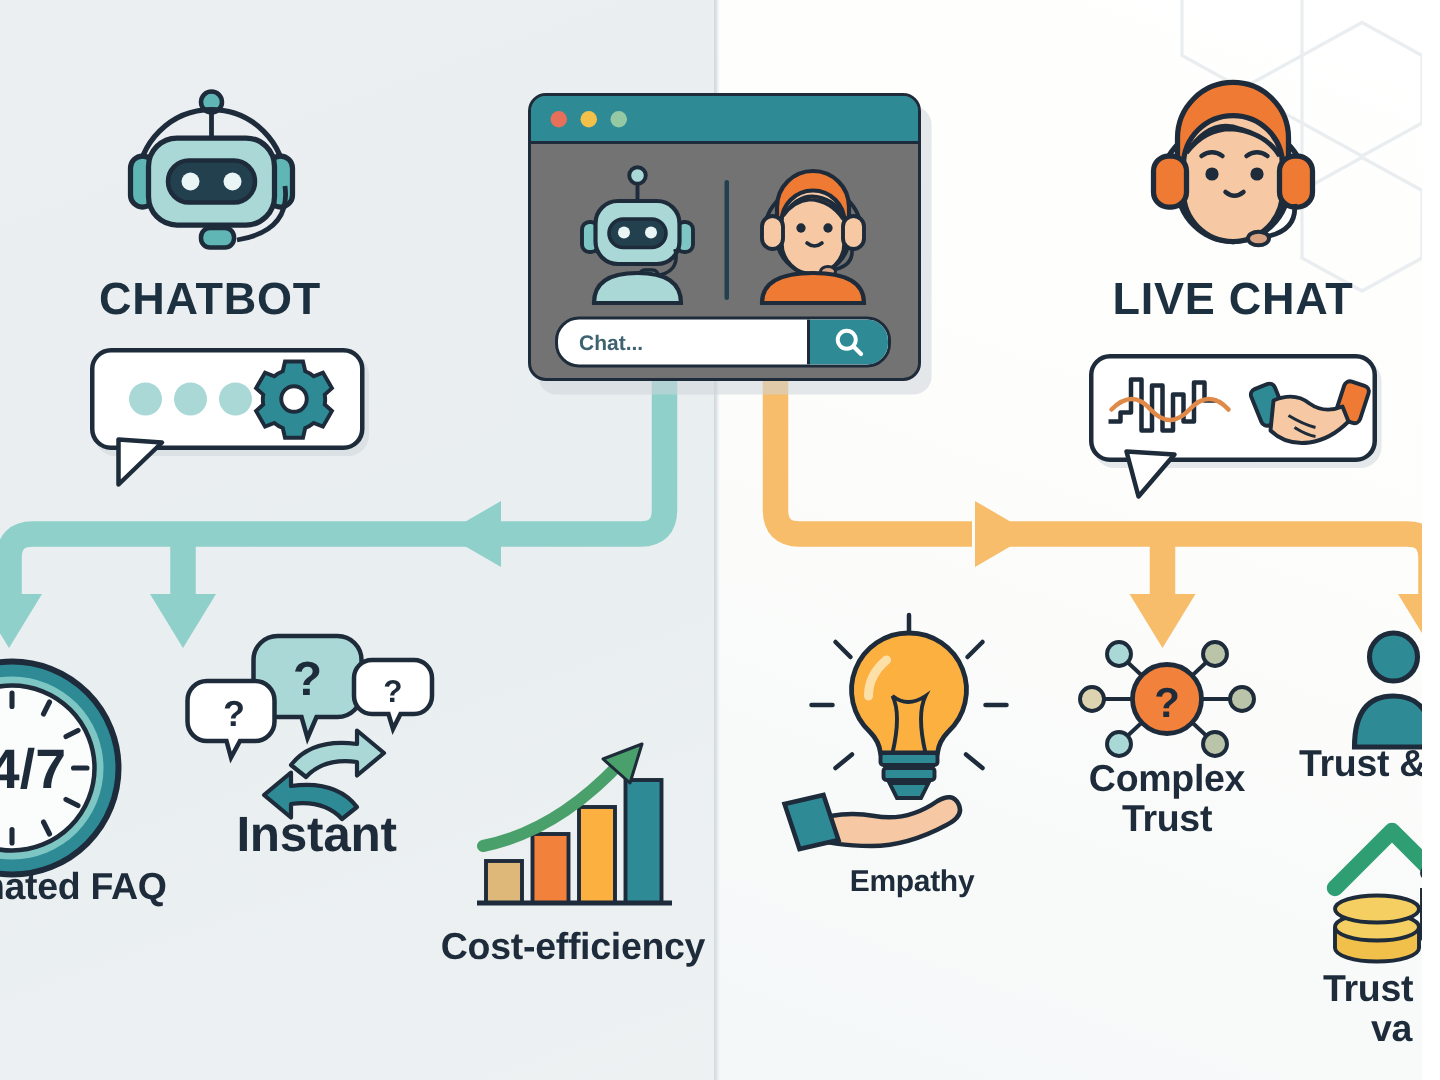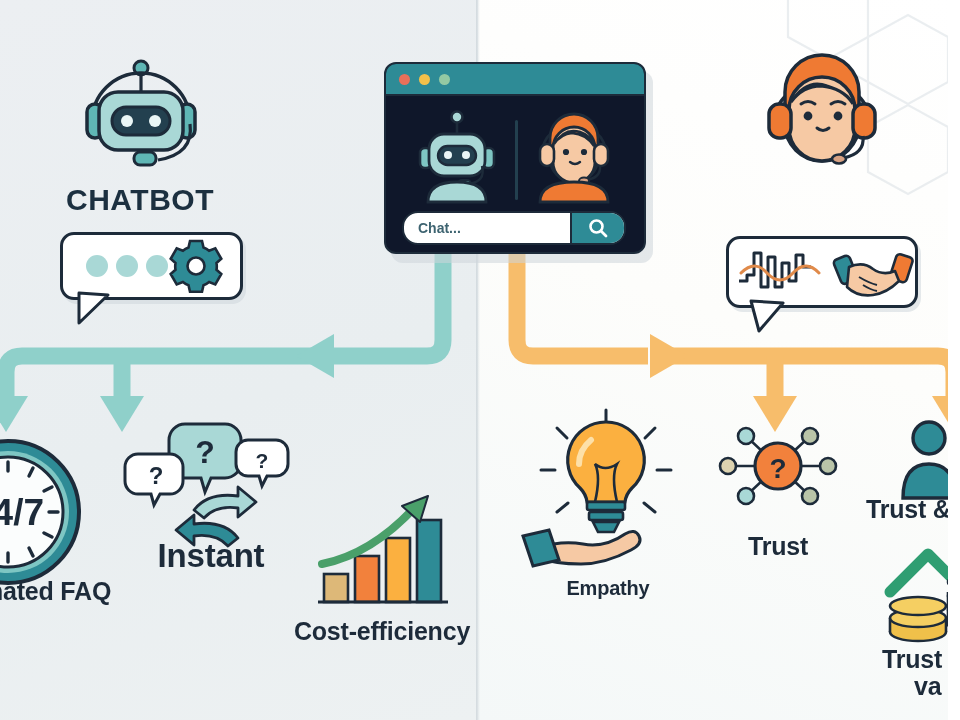--- a/index.html
+++ b/index.html
@@ -21,22 +21,22 @@
 
   
   .node{position:absolute;}
   .cap{position:absolute;text-align:center;color:#1d2b3a;
     font-weight:700;line-height:1.08;letter-spacing:-.2px;}
   .sect-title{position:absolute;text-align:center;color:#1c3040;
     font-weight:800;letter-spacing:.5px;font-size:30px;}
 
   
   .win{position:absolute;left:352px;top:62px;width:258px;height:188px;
-    background:#0f172a;border:2.5px solid #1d2b3a;border-radius:12px;
-    box-shadow:7px 9px 0 rgba(205,214,219,.55);overflow:hidden;margin-left:32px;}
+    background:#737373;border:2.5px solid #1d2b3a;border-radius:12px;
+    box-shadow:7px 9px 0 rgba(205,214,219,.55);overflow:hidden;}
   .win-bar{height:30px;background:#2e8b96;border-bottom:2.5px solid #1d2b3a;
     display:flex;align-items:center;gap:9px;padding-left:13px;}
   .dot{width:11px;height:11px;border-radius:50%;}
   .win-body{position:relative;height:156px;}
   .divider{position:absolute;left:129px;top:24px;width:2.5px;height:80px;
     background:#23404f;border-radius:2px;}
   .searchbar{position:absolute;left:16px;top:115px;width:220px;height:30px;
     border:2.5px solid #1d2b3a;border-radius:16px;background:#fff;
     display:flex;align-items:center;overflow:hidden;}
   .search-txt{flex:1;padding-left:14px;color:#3d6370;font-weight:700;font-size:14px;}
@@ -138,20 +138,21 @@
     <rect x="14" y="52" width="22" height="34" rx="10" fill="#ef7a33" stroke="#1d2b3a" stroke-width="3.5"></rect>
     <rect x="98" y="52" width="22" height="34" rx="10" fill="#ef7a33" stroke="#1d2b3a" stroke-width="3.5"></rect>
     <circle cx="53" cy="64" r="4.4" fill="#1d2b3a"></circle>
       <circle cx="83" cy="64" r="4.4" fill="#1d2b3a"></circle>
     <path d="M46,52 q7,-5 14,0" fill="none" stroke="#1d2b3a" stroke-width="3" stroke-linecap="round"></path>
     <path d="M76,52 q7,-5 14,0" fill="none" stroke="#1d2b3a" stroke-width="3" stroke-linecap="round"></path>
     <path d="M62,76 q6,5 12,0" fill="none" stroke="#1d2b3a" stroke-width="3" stroke-linecap="round"></path>
     <path d="M108,84 q2,18 -20,22" fill="none" stroke="#1d2b3a" stroke-width="3.2"></path>
     <ellipse cx="84" cy="107" rx="7" ry="4.5" fill="#d8a283" stroke="#1d2b3a" stroke-width="2.6"></ellipse>
   </svg>
+  <div class="sect-title" style="left:712px;top:183px;width:220px;">LIVE CHAT</div>
 
   <div class="bubble" style="left:726px;top:236px;width:186px;height:66px;">
     <svg viewBox="0 0 186 66" style="width:186px;height:66px;">
       <path d="M10,42 h8 v-6 h7 v-22 h7 v34 h7 v-30 h7 v30 h7 v-24 h7 v18 h7 v-26 h7 v12 h8" fill="none" stroke="#1d2b3a" stroke-width="3" stroke-linejoin="round"></path>
       <path d="M12,34 q14,-14 26,0 q13,14 26,0 q13,-14 26,0" fill="none" stroke="#e08a4a" stroke-width="3" stroke-linecap="round"></path>
       <g transform="translate(108,12)">
         <rect x="0" y="6" width="17" height="26" rx="4" transform="rotate(-22 8 19)" fill="#2e8b96" stroke="#1d2b3a" stroke-width="2.6"></rect>
         <rect x="56" y="4" width="17" height="26" rx="4" transform="rotate(18 64 17)" fill="#ef7a33" stroke="#1d2b3a" stroke-width="2.6"></rect>
         <path d="M12,16 q14,-6 24,2 q10,7 22,2 l4,10 q-12,12 -26,14 q-16,2 -26,-8 z" fill="#f6c9a4" stroke="#1d2b3a" stroke-width="2.6" stroke-linejoin="round"></path>
         <path d="M22,26 q10,6 18,8 M26,34 q8,5 14,6" fill="none" stroke="#1d2b3a" stroke-width="2"></path>
@@ -304,21 +305,21 @@
     <g stroke="#1d2b3a" stroke-width="2.6">
       <circle cx="30" cy="16" r="8" fill="#a9d8d6"></circle>
       <circle cx="94" cy="16" r="8" fill="#b9c4a8"></circle>
       <circle cx="12" cy="46" r="8" fill="#ddd3b0"></circle>
       <circle cx="112" cy="46" r="8" fill="#b9c4a8"></circle>
       <circle cx="30" cy="76" r="8" fill="#a9d8d6"></circle>
       <circle cx="94" cy="76" r="8" fill="#b9c4a8"></circle>
     </g>
   </svg>
   <div class="cap" style="left:700px;top:506px;width:156px;font-size:25px;">
-    <br>
+    <span>Complex</span><br>
     <span>Trust</span>
   </div>
 
   <svg class="node" style="left:898px;top:418px;width:120px;height:84px;" viewBox="0 0 120 84">
     <circle cx="31" cy="20" r="16" fill="#2e8b96" stroke="#1d2b3a" stroke-width="3.4"></circle>
     <path d="M5,80 q0,-34 26,-34 q26,0 26,34 Z" fill="#2e8b96" stroke="#1d2b3a" stroke-width="3.4"></path>
     <g stroke="#1d2b3a" stroke-width="3" fill="none" stroke-linecap="round">
       <path d="M104,16 h-36"></path>
         <path d="M76,9 l-9,7 l9,7"></path>
       <path d="M68,34 h36"></path>

